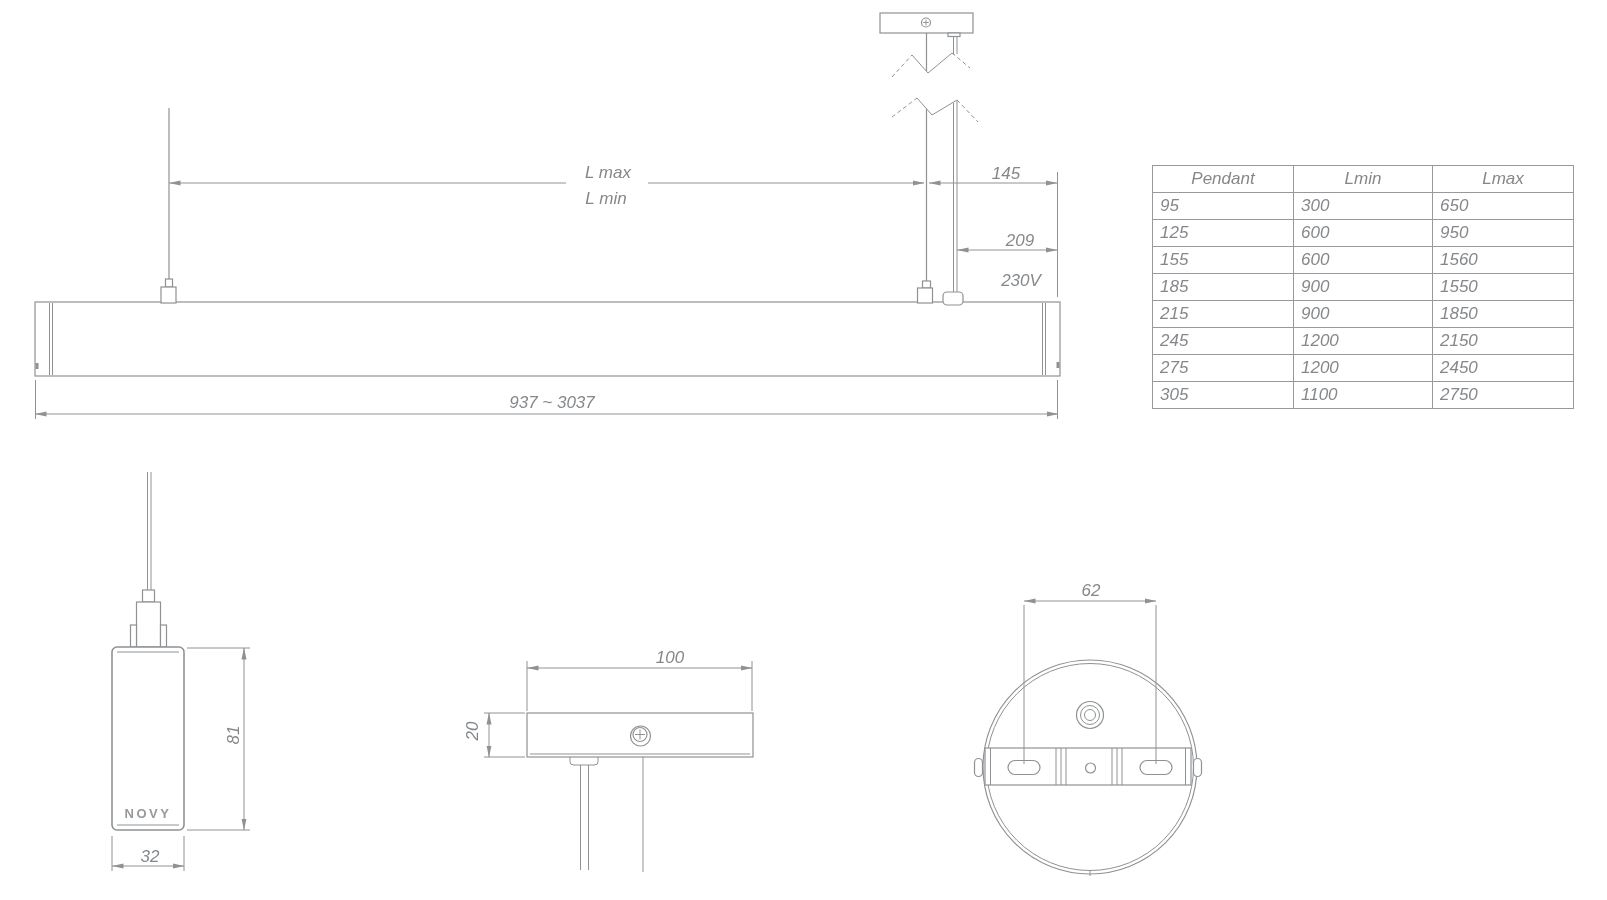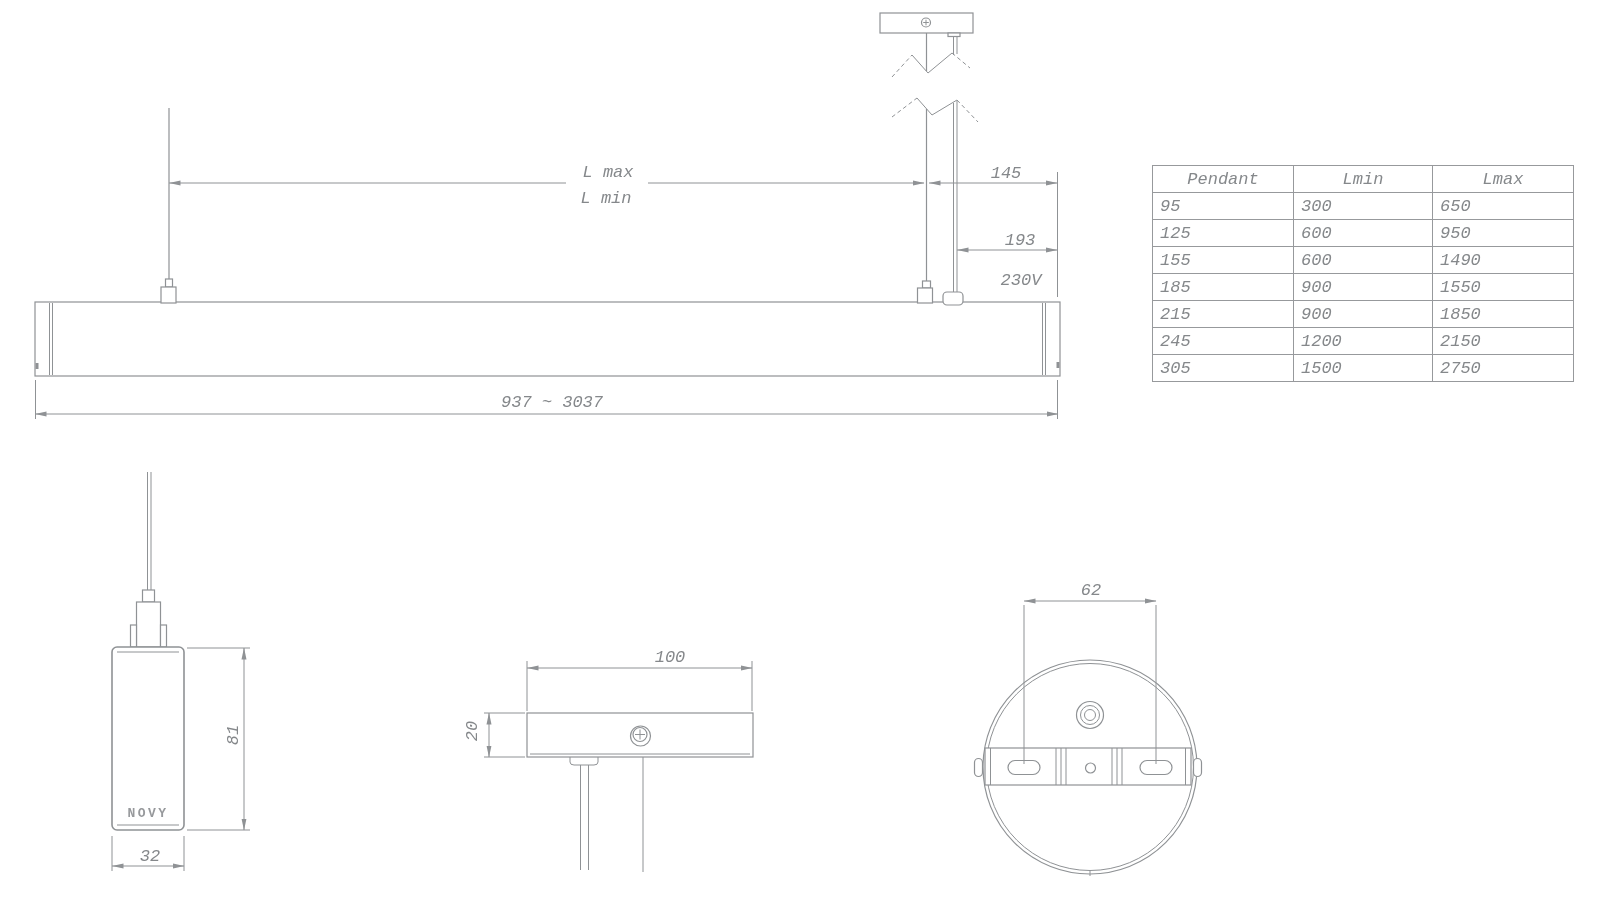--- a/index.html
+++ b/index.html
@@ -1,17 +1,17 @@
 <!DOCTYPE html>
 <html><head>
 <meta charset="utf-8">
 <style>
   html,body{margin:0;padding:0;background:#ffffff;}
   #canvas{position:relative;width:1607px;height:900px;background:#ffffff;overflow:hidden;
-          font-family:Liberation Mono, monospace;}
+          font-family:Liberation Sans, sans-serif;}
   #drawing{position:absolute;left:0;top:0;}
   
   .s{stroke:#8f9295;fill:none;stroke-width:1.2px;}
   .sw{stroke:#8f9295;fill:#ffffff;stroke-width:1.2px;}
   .thk{stroke-width:1.6px;}
   .thin{stroke:#8f9295;fill:none;stroke-width:1px;}
   .dim{stroke:#8f9295;fill:none;stroke-width:1px;
        marker-start:url(#arr);marker-end:url(#arr);}
   .dash{stroke:#8f9295;fill:none;stroke-width:1px;stroke-dasharray:4 3;}
   .fillg{fill:#8f9295;stroke:none;}
@@ -196,21 +196,21 @@
       <line class="thin" x1="1024" y1="605" x2="1024" y2="764"></line>
       <line class="thin" x1="1156" y1="605" x2="1156" y2="764"></line>
       <line class="dim" x1="1024" y1="601" x2="1156" y2="601"></line>
     </g>
   </g>
 </svg>
 
 <div class="lbl bg" style="left:608px;top:172px;">L max</div>
 <div class="lbl" style="left:606px;top:198px;text-align:right;">L min</div>
 <div class="lbl" style="left:1006px;top:173px;text-align:right;">145</div>
-<div class="lbl" style="left:1020px;top:240px;">193</div>
+<div class="lbl" style="left:1020px;top:240px;">209</div>
 <div class="lbl" style="left:981px;top:280px;margin-left:40px;">230V</div>
 <div class="lbl" style="left:552px;top:402px;">937 ~ 3037</div>
 
 <div class="lbl rot" style="left:233px;top:735px;">81</div>
 <div class="lbl" style="left:150px;top:856px;">32</div>
 <div class="logo" style="left:148px;top:813px;">NOVY</div>
 
 <div class="lbl" style="left:670px;top:657px;">100</div>
 <div class="lbl rot" style="left:472px;top:731px;">20</div>
 
@@ -236,38 +236,43 @@
       <td>650</td>
     </tr>
     <tr>
       <td>125</td>
       <td>600</td>
       <td>950</td>
     </tr>
     <tr>
       <td>155</td>
       <td>600</td>
-      <td>1490</td>
+      <td>1560</td>
     </tr>
     <tr>
       <td>185</td>
       <td>900</td>
       <td>1550</td>
     </tr>
     <tr>
       <td>215</td>
       <td>900</td>
       <td>1850</td>
     </tr>
     <tr>
       <td>245</td>
       <td>1200</td>
       <td>2150</td>
     </tr>
     <tr>
+      <td>275</td>
+      <td>1200</td>
+      <td>2450</td>
+    </tr>
+    <tr>
       <td>305</td>
-      <td>1500</td>
+      <td>1100</td>
       <td>2750</td>
     </tr>
   </tbody>
 </table>
 
 </div>
 
 </body></html>

